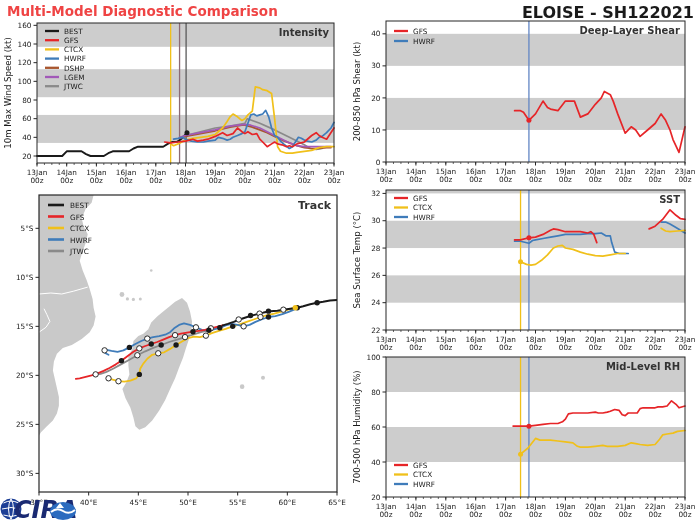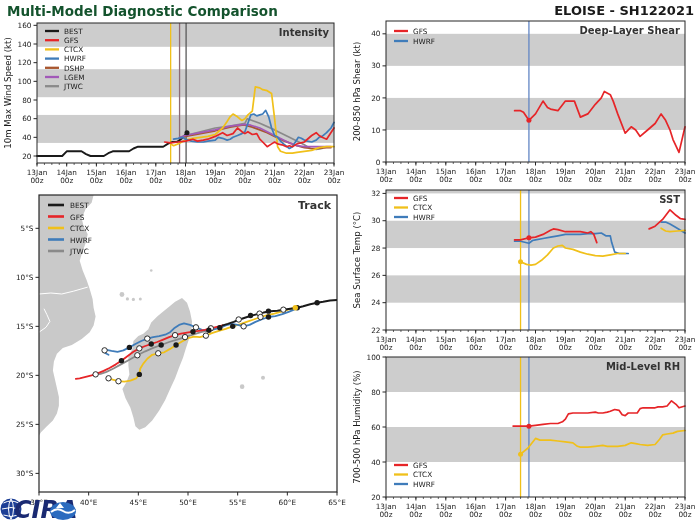--- a/index.html
+++ b/index.html
@@ -1,19 +1,19 @@
 <!DOCTYPE html>
 <html><head>
 <meta charset="utf-8">
 <style>
   html,body{margin:0;padding:0;background:#fff;}
   .stage{position:relative;width:700px;height:525px;background:#fff;overflow:hidden;
          font-family:"DejaVu Sans",sans-serif;}
-  .title-left{position:absolute;left:7px;top:3px;font-size:13.5px;font-weight:bold;color:#14532d;}
-  .title-right{position:absolute;right:6px;top:3px;font-size:13px;font-weight:bold;color:#1a1a1a;}
+  .title-left{position:absolute;left:7px;top:3px;font-size:13.5px;font-weight:bold;color:#ef4444;}
+  .title-right{position:absolute;right:6px;top:3px;font-size:16px;font-weight:bold;color:#1a1a1a;}
   svg text{font-family:"DejaVu Sans",sans-serif;}
   .tick{font-size:7.3px;fill:#1a1a1a;}
   .axis-label{font-size:8.6px;fill:#1a1a1a;}
   .corner{font-size:10px;font-weight:bold;fill:#333;}
   .map-corner{font-size:11px;font-weight:bold;fill:#333;}
   .cira{position:absolute;left:0px;top:488px;}
 </style>
 </head>
 <body>
 

